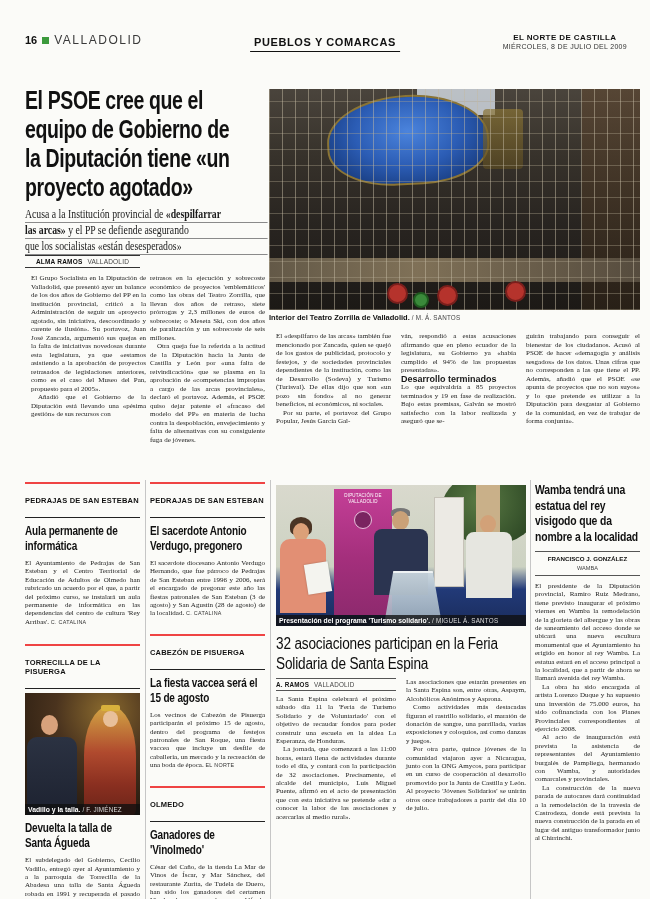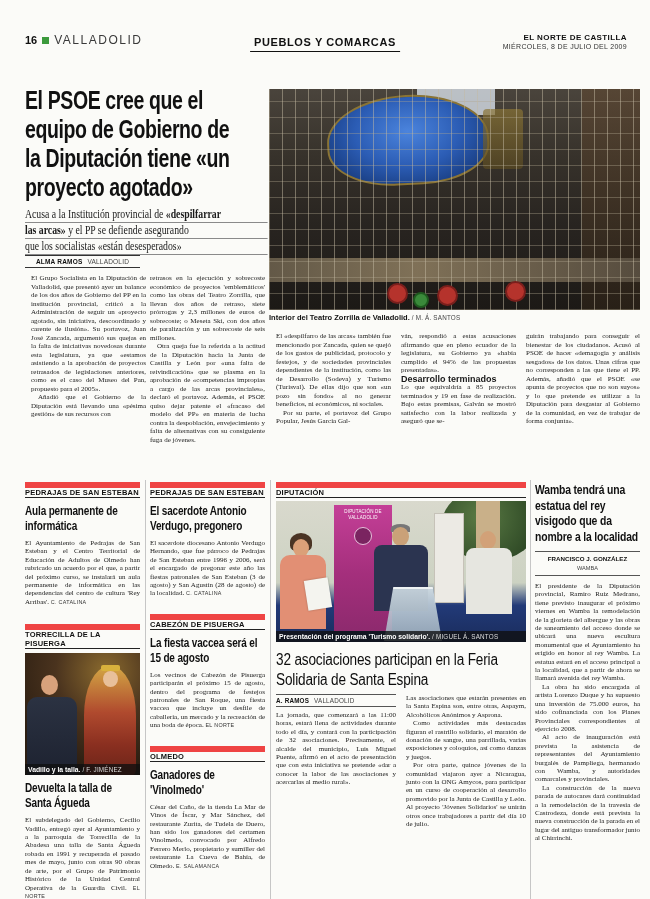--- a/index.html
+++ b/index.html
@@ -7,21 +7,21 @@
         font-family:"Liberation Sans",sans-serif;color:#111;overflow:hidden;}
   .abs{position:absolute;}
 
   
   .hdr-left{left:25px;top:33px;display:flex;align-items:center;gap:5px;}
   .hdr-pagenum{font-size:11px;font-weight:bold;}
   .hdr-square{width:7px;height:7px;background:#3c9a3c;display:inline-block;}
   .hdr-section{font-size:12px;letter-spacing:1.5px;color:#3a3a3a;}
   .hdr-center{left:50%;top:36px;transform:translateX(-50%);font-size:11px;font-weight:bold;
               letter-spacing:.6px;border-bottom:1.5px solid #111;padding:0 4px 3px;}
-  .hdr-right{right:23px;top:33px;text-align:right;line-height:9px;}
+  .hdr-right{right:23px;top:33px;text-align:center;line-height:9px;}
   .hdr-paper{font-size:8px;font-weight:bold;letter-spacing:.4px;}
   .hdr-date{font-size:7px;color:#333;letter-spacing:.3px;}
 
   
   .lead-hl{left:25px;top:86px;width:311px;transform:scaleX(.78);transform-origin:left top;}
   .lead-hl div{font-size:25px;font-weight:bold;line-height:29px;letter-spacing:-.5px;white-space:nowrap;}
   .subhead{left:25px;top:207px;width:311px;transform:scaleX(.78);transform-origin:left top;}
   .sh-line{font-family:"Liberation Serif",serif;font-size:12.5px;line-height:14px;
            border-bottom:1px solid #8a8a8a;padding-bottom:1px;white-space:nowrap;color:#1a1a1a;}
   .sh-line b{font-weight:bold;}
@@ -58,22 +58,22 @@
   .p1-curtain{right:0;top:0;width:58px;height:100%;background:linear-gradient(180deg,#5a4632,#2c2217);opacity:.75;}
   .p1-deck{left:0;bottom:28px;width:100%;height:24px;opacity:.9;background:
       linear-gradient(90deg,#6a5f4c 0%,#8a7a5e 40%,#5a5042 100%);}
   .reel{width:17px;height:17px;border-radius:50%;border:2px solid #7a1f1c;background:#b5332c;}
   .reel.green{background:#3a8a3a;border-color:#1f5a1f;width:12px;height:12px;}
   .caption1{left:269px;top:313px;width:371px;font-size:7.5px;font-weight:bold;}
   .credit{font-weight:normal;font-size:6.3px;color:#444;letter-spacing:.2px;}
 
   
   .vrule{width:1px;background:#c6c6c6;top:480px;height:419px;}
-  .kicker{font-size:7.5px;font-weight:bold;letter-spacing:.2px;border-top:6px solid #ef4444;
-          border-bottom:1px solid #222;padding:0 0;}
+  .kicker{font-size:7.5px;font-weight:bold;letter-spacing:.2px;border-top:2px solid #ef4444;
+          border-bottom:1px solid #222;padding:12px 0;}
   .h2{font-size:12.5px;font-weight:bold;line-height:15px;letter-spacing:-.2px;
       width:144px;transform:scaleX(.8);transform-origin:left top;margin:6px 0 5px;}
   .colflow{top:482px;}
   .c-1{left:25px;width:115px;} .c-2{left:150px;width:115px;}
   .cC{left:276px;width:250px;} .cD{left:535px;width:105px;}
   .art{margin-bottom:13px;}
   .bodytext.small{font-size:7px;line-height:8.4px;}
 
   
   .photo2{position:relative;width:115px;height:122px;overflow:hidden;margin-top:4px;background:
@@ -246,21 +246,20 @@
     <div style="margin-top:16px;">
       <div class="kicker">OLMEDO</div>
       <div class="h2">Ganadores de 'Vinolmedo'</div>
       <div class="bodytext small">
         <p><span>César del Caño, de la tienda La Mar de Vinos de Íscar, y Mar Sánchez, del restaurante Zurita, de Tudela de Duero, han sido los ganadores del certamen Vinolmedo, convocado por Alfredo Ferrero Merlo, propietario y sumiller del restaurante La Cueva de Bahía, de Olmedo.</span> <span class="sig">E. SALAMANCA</span></p>
       </div>
     </div>
   </div>
 
   <div class="abs colflow cC">
-    <div class="kicker">DIPUTACIÓN</div>
     <div class="photo3">
       <div class="abs p3-foliage"></div>
       <div class="abs p3-column"></div>
       <div class="abs p3-banner">
         <div>DIPUTACIÓN DE VALLADOLID</div>
         <div class="emblem"></div>
       </div>
       <div class="abs p3-banner2"></div>
       <div class="abs p3-woman-hair"></div>
       <div class="abs p3-woman-head"></div>
@@ -278,20 +277,21 @@
       </div>
     </div>
     <div class="h1b">32 asociaciones participan en la Feria Solidaria de Santa Espina</div>
     <div class="feria-cols">
       <div class="feria-col">
         <div class="byline-sm">
           <span class="nm">A. RAMOS</span>
           <span class="pl">VALLADOLID</span>
         </div>
         <div class="bodytext small">
+          <p>La Santa Espina celebrará el próximo sábado día 11 la 'Feria de Turismo Solidario y de Voluntariado' con el objetivo de recaudar fondos para poder construir una escuela en la aldea La Esperanza, de Honduras.</p>
           <p>La jornada, que comenzará a las 11:00 horas, estará llena de actividades durante todo el día, y contará con la participación de 32 asociaciones. Precisamente, el alcalde del municipio, Luis Miguel Puente, afirmó en el acto de presentación que con esta iniciativa se pretende «dar a conocer la labor de las asociaciones y acercarlas al medio rural».</p>
         </div>
       </div>
       <div class="feria-col">
         <div class="bodytext small">
           <p>Las asociaciones que estarán presentes en la Santa Espina son, entre otras, Aspaym, Alcohólicos Anónimos y Asprona.</p>
           <p>Como actividades más destacadas figuran el rastrillo solidario, el maratón de donación de sangre, una parrillada, varias exposiciones y coloquios, así como danzas y juegos.</p>
           <p>Por otra parte, quince jóvenes de la comunidad viajaron ayer a Nicaragua, junto con la ONG Amycos, para participar en un curso de cooperación al desarrollo promovido por la Junta de Castilla y León. Al proyecto 'Jóvenes Solidarios' se unirán otros once trabajadores a partir del día 10 de julio.</p>
         </div>
       </div>

